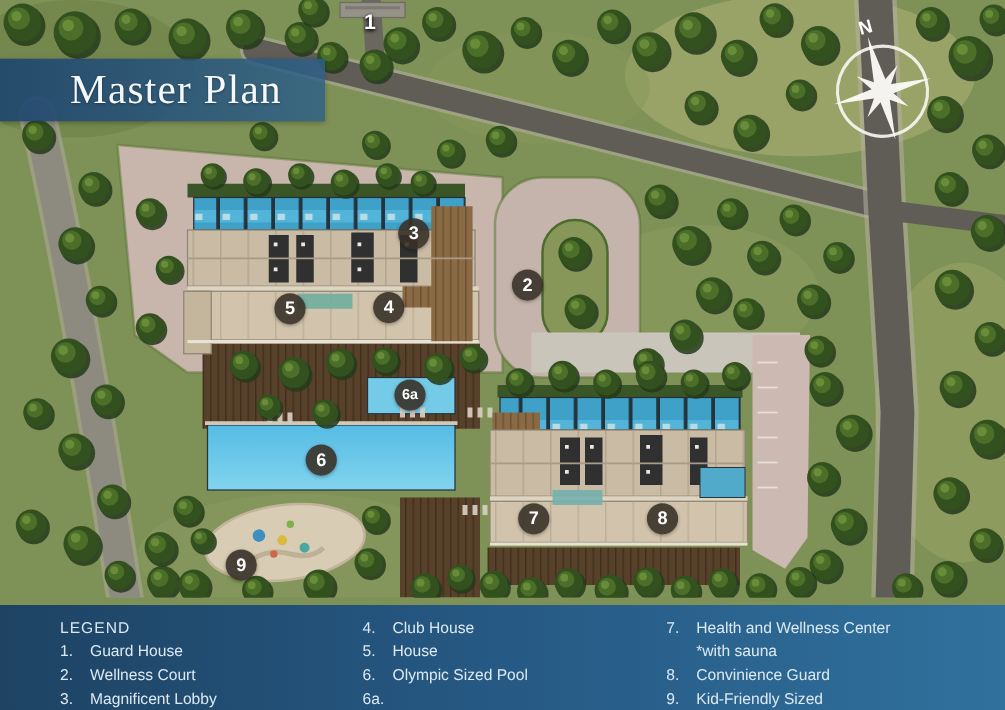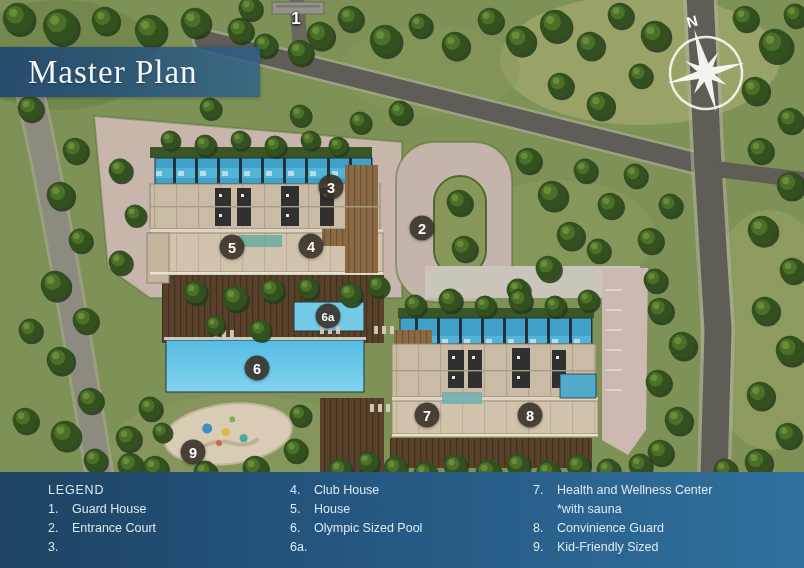--- a/index.html
+++ b/index.html
@@ -5,34 +5,34 @@
   html,body{margin:0;padding:0;background:#222;}
   .stage{position:relative;width:804px;height:568px;overflow:hidden;
          font-family:"Liberation Sans",sans-serif;background:#7e9156;}
   .stage svg{position:absolute;left:0;top:0;display:block;}
 
   
   .banner{position:absolute;left:0;top:47px;width:260px;height:50px;
           background:linear-gradient(90deg,rgba(31,70,110,.92),rgba(45,95,137,.82));
           box-shadow:0 1px 4px rgba(0,0,0,.25);}
   .banner .title{font-family:"Liberation Serif",serif;font-size:33px;line-height:50px;
-          color:#f4f8fa;padding-left:28px;letter-spacing:1px;white-space:nowrap;
+          color:#f4f8fa;padding-left:56px;letter-spacing:1px;white-space:nowrap;
           text-shadow:0 1px 2px rgba(0,0,0,.35);}
 
   
   .marker{position:absolute;width:25px;height:25px;border-radius:50%;
           background:rgba(56,49,40,.9);color:#fff;display:flex;align-items:center;
           justify-content:center;font-size:14.5px;font-weight:bold;
           transform:translate(-50%,-50%);box-shadow:0 1px 3px rgba(0,0,0,.35);}
   .marker.small-text{font-size:11.5px;}
   .marker.bare{background:transparent;box-shadow:none;font-size:17px;
           text-shadow:0 1px 3px rgba(0,0,0,.9),0 0 2px rgba(0,0,0,.8);}
 
   
-  .legend{position:absolute;left:0;bottom:0;width:804px;height:96px;
+  .legend{position:absolute;left:0;bottom:0;width:804px;height:84px;
           background:linear-gradient(90deg,#1e4363 0%,#255781 45%,#30719d 100%);
           color:#dce9f2;font-size:12.5px;}
   .lcol{position:absolute;top:9px;}
   .lcol-1{left:48px;width:230px;}
   .lcol-2{left:290px;width:230px;}
   .lcol-3{left:533px;width:262px;}
   .ltitle{height:19px;line-height:19px;letter-spacing:.8px;}
   .lrow{display:flex;height:19px;line-height:19px;}
   .lrow .num{width:24px;flex:none;}
   .lrow .lbl{flex:1;white-space:nowrap;}
@@ -940,24 +940,25 @@
 
   <div class="legend">
     <div class="lcol lcol-1">
       <div class="ltitle">LEGEND</div>
       <div class="lrow">
         <span class="num">1.</span>
         <span class="lbl">Guard House</span>
       </div>
       <div class="lrow">
         <span class="num">2.</span>
-        <span class="lbl">Entrance Court</span>
+        <span class="lbl">Wellness Court</span>
       </div>
       <div class="lrow">
         <span class="num">3.</span>
+        <span class="lbl">Magnificent Lobby</span>
       </div>
     </div>
     <div class="lcol lcol-2">
       <div class="lrow">
         <span class="num">4.</span>
         <span class="lbl">Club House</span>
       </div>
       <div class="lrow">
         <span class="num">5.</span>
         <span class="lbl">House</span>

